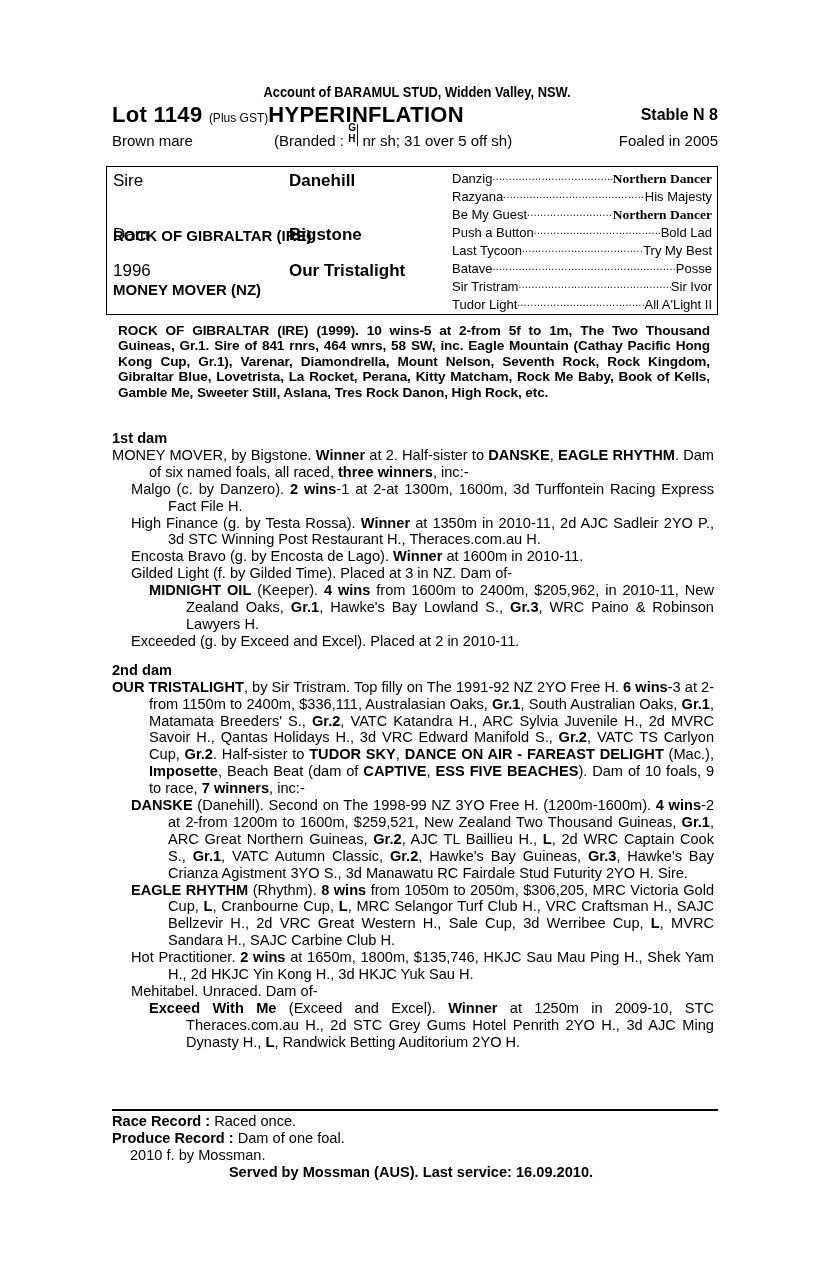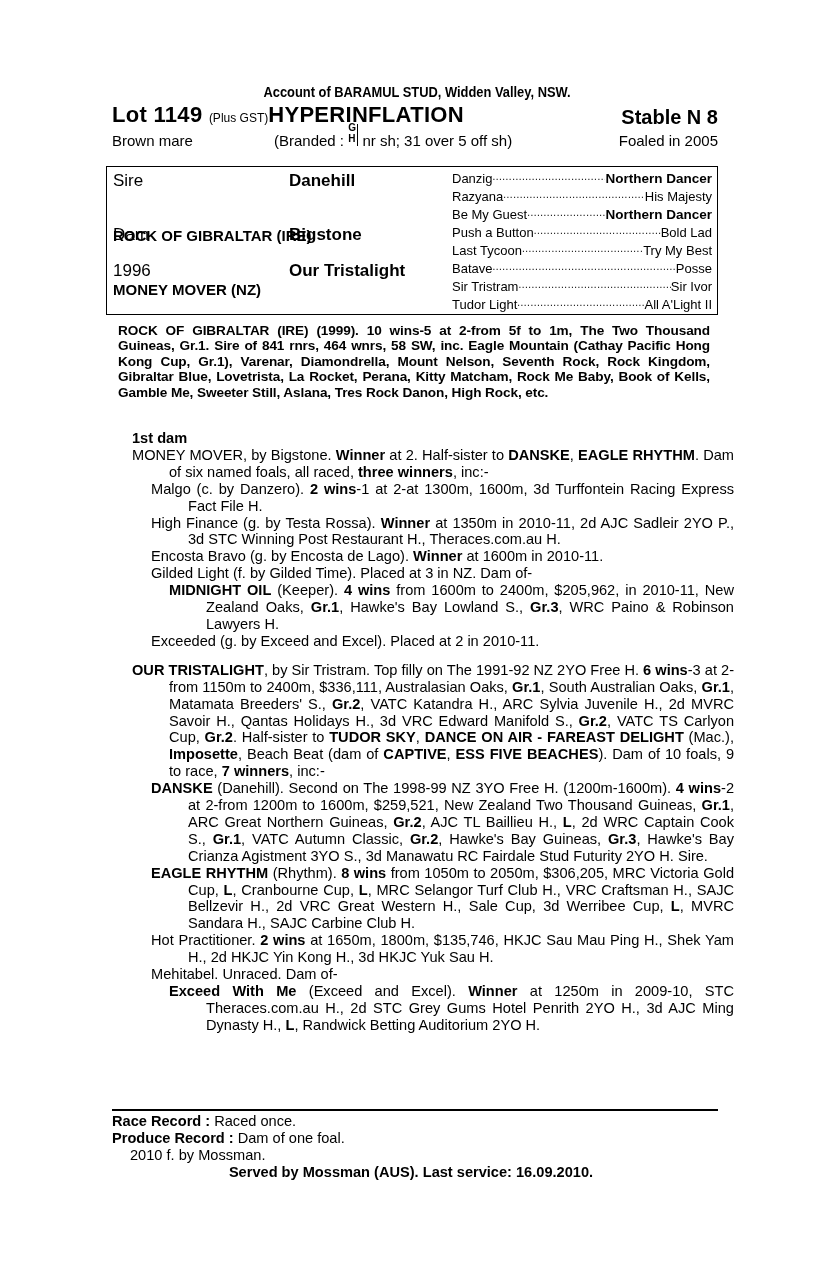--- a/index.html
+++ b/index.html
@@ -3,21 +3,21 @@
 <meta charset="utf-8">
 <style>
   html, body { margin:0; padding:0; background:#ffffff; }
   body { width:827px; height:1270px; position:relative; color:#000; font-family:"Liberation Sans", sans-serif; overflow:hidden; }
   .page { position:absolute; left:112px; top:84px; width:606px; }
   .account { text-align:center; font-weight:bold; font-size:14px; font-family:"Liberation Sans Narrow","Liberation Sans", sans-serif; transform:scaleX(0.92); margin-left:4px; height:18px; }
   .lotline { position:relative; height:26px; }
   .lot { position:absolute; left:0; top:0; font-weight:900; font-size:22px; letter-spacing:0.3px; }
   .plusgst { font-weight:normal; font-size:12px; letter-spacing:0; }
   .horsename { font-weight:900; font-size:22px; }
-  .stable { position:absolute; right:0; top:4px; font-weight:900; font-size:20px; }
+  .stable { position:absolute; right:0; top:4px; font-weight:900; font-size:16px; }
   .subline { position:relative; height:24px; font-size:15px; margin-top:4px; }
   .color { position:absolute; left:0; top:0; }
   .brand { position:absolute; left:162px; top:0; }
   .foaled { position:absolute; right:0; top:0; }
   .glyph { display:inline-block; position:relative; width:10px; height:14px; vertical-align:-1px; }
   .glyph .g { position:absolute; left:0; top:-10px; font-size:10px; font-weight:bold; line-height:10px; }
   .glyph .h { position:absolute; left:0; top:1px; font-size:10px; font-weight:bold; line-height:10px; }
   .glyph .bar { position:absolute; left:9px; top:-9px; width:1px; height:22px; background:#000; }
 
   .pedbox { position:absolute; left:106px; top:166px; width:612px; height:149px; border:1.5px solid #000; box-sizing:border-box; }
@@ -25,25 +25,25 @@
   .pedright { position:absolute; left:345px; top:2px; width:260px; }
   .pl { position:relative; height:18px; font-size:17px; }
   .pl .a { position:absolute; left:0; top:2px; }
   .pl .b { position:absolute; left:176px; top:2px; }
   .pl.big { font-size:15px; font-weight:900; height:18px; }
   .pl.big .a { top:1px;margin-top:39px; }
   .pr { position:relative; height:18px; font-size:13px; display:flex; align-items:flex-start; padding-top:2px; box-sizing:border-box; }
   .pr .n { white-space:nowrap; }
   .pr .dots { flex:1; overflow:hidden; white-space:nowrap; font-size:10px; letter-spacing:0.5px; }
   .pr .s { white-space:nowrap; }
-  .pr .s.bold { font-weight:900; font-size:13.5px; }
+  .pr .s.bold { font-weight:900; font-size:13.5px;font-family:Liberation Serif, serif; }
 
   .sirepara { position:absolute; left:118px; top:323px; width:592px; font-weight:900; font-size:13.6px; line-height:15.4px; text-align:justify; text-align-last:left; letter-spacing:-0.1px; }
 
-  .body { position:absolute; left:112px; top:430px; width:602px; font-size:14.6px; line-height:16.9px;margin-left:20px; }
+  .body { position:absolute; left:112px; top:430px; width:602px; font-size:14.6px; line-height:16.9px; }
   .h2 { font-weight:900; font-size:14.6px; margin:0; }
   .para { text-align:justify; }
   .lvl0 { padding-left:37px; text-indent:-37px; }
   .lvl1 { padding-left:56px; text-indent:-37px; }
   .lvl2 { padding-left:74px; text-indent:-37px; }
   b, .b { font-weight:900; }
   .gap { height:12px; }
 
   .rule { position:absolute; left:112px; top:1109px; width:606px; height:1.5px; background:#000; }
   .footer { position:absolute; left:112px; top:1113px; width:606px; font-size:14.6px; line-height:17px; }
@@ -151,20 +151,21 @@
   <div id="firstdam">
       <div class="para lvl0"><span>MONEY MOVER, by Bigstone. </span><b>Winner</b><span> at 2. Half-sister to </span><b>DANSKE</b><span>, </span><b>EAGLE RHYTHM</b><span>. Dam of six named foals, all raced, </span><b>three winners</b><span>, inc:-</span></div>
       <div class="para lvl1"><span>Malgo (c. by Danzero). </span><b>2 wins</b><span>-1 at 2-at 1300m, 1600m, 3d Turffontein Racing Express Fact File H.</span></div>
       <div class="para lvl1"><span>High Finance (g. by Testa Rossa). </span><b>Winner</b><span> at 1350m in 2010-11, 2d AJC Sadleir 2YO P., 3d STC Winning Post Restaurant H., Theraces.com.au H.</span></div>
       <div class="para lvl1"><span>Encosta Bravo (g. by Encosta de Lago). </span><b>Winner</b><span> at 1600m in 2010-11.</span></div>
       <div class="para lvl1"><span>Gilded Light (f. by Gilded Time). Placed at 3 in NZ. Dam of-</span></div>
       <div class="para lvl2"><b>MIDNIGHT OIL</b><span> (Keeper). </span><b>4 wins</b><span> from 1600m to 2400m, $205,962, in 2010-11, New Zealand Oaks, </span><b>Gr.1</b><span>, Hawke's Bay Lowland S., </span><b>Gr.3</b><span>, WRC Paino &amp; Robinson Lawyers H.</span></div>
       <div class="para lvl1"><span>Exceeded (g. by Exceed and Excel). Placed at 2 in 2010-11.</span></div>
     </div>
   <div class="gap"></div>
+  <div class="h2">2nd dam</div>
   <div id="seconddam">
       <div class="para lvl0"><b>OUR TRISTALIGHT</b><span>, by Sir Tristram. Top filly on The 1991-92 NZ 2YO Free H. </span><b>6 wins</b><span>-3 at 2-from 1150m to 2400m, $336,111, Australasian Oaks, </span><b>Gr.1</b><span>, South Australian Oaks, </span><b>Gr.1</b><span>, Matamata Breeders' S., </span><b>Gr.2</b><span>, VATC Katandra H., ARC Sylvia Juvenile H., 2d MVRC Savoir H., Qantas Holidays H., 3d VRC Edward Manifold S., </span><b>Gr.2</b><span>, VATC TS Carlyon Cup, </span><b>Gr.2</b><span>. Half-sister to </span><b>TUDOR SKY</b><span>, </span><b>DANCE ON AIR - FAREAST DELIGHT</b><span> (Mac.), </span><b>Imposette</b><span>, Beach Beat (dam of </span><b>CAPTIVE</b><span>, </span><b>ESS FIVE BEACHES</b><span>). Dam of 10 foals, 9 to race, </span><b>7 winners</b><span>, inc:-</span></div>
       <div class="para lvl1"><b>DANSKE</b><span> (Danehill). Second on The 1998-99 NZ 3YO Free H. (1200m-1600m). </span><b>4 wins</b><span>-2 at 2-from 1200m to 1600m, $259,521, New Zealand Two Thousand Guineas, </span><b>Gr.1</b><span>, ARC Great Northern Guineas, </span><b>Gr.2</b><span>, AJC TL Baillieu H., </span><b>L</b><span>, 2d WRC Captain Cook S., </span><b>Gr.1</b><span>, VATC Autumn Classic, </span><b>Gr.2</b><span>, Hawke's Bay Guineas, </span><b>Gr.3</b><span>, Hawke's Bay Crianza Agistment 3YO S., 3d Manawatu RC Fairdale Stud Futurity 2YO H. Sire.</span></div>
       <div class="para lvl1"><b>EAGLE RHYTHM</b><span> (Rhythm). </span><b>8 wins</b><span> from 1050m to 2050m, $306,205, MRC Victoria Gold Cup, </span><b>L</b><span>, Cranbourne Cup, </span><b>L</b><span>, MRC Selangor Turf Club H., VRC Craftsman H., SAJC Bellzevir H., 2d VRC Great Western H., Sale Cup, 3d Werribee Cup, </span><b>L</b><span>, MVRC Sandara H., SAJC Carbine Club H.</span></div>
       <div class="para lvl1"><span>Hot Practitioner. </span><b>2 wins</b><span> at 1650m, 1800m, $135,746, HKJC Sau Mau Ping H., Shek Yam H., 2d HKJC Yin Kong H., 3d HKJC Yuk Sau H.</span></div>
       <div class="para lvl1"><span>Mehitabel. Unraced. Dam of-</span></div>
       <div class="para lvl2"><b>Exceed With Me</b><span> (Exceed and Excel). </span><b>Winner</b><span> at 1250m in 2009-10, STC Theraces.com.au H., 2d STC Grey Gums Hotel Penrith 2YO H., 3d AJC Ming Dynasty H., </span><b>L</b><span>, Randwick Betting Auditorium 2YO H.</span></div>
     </div>
 </div>
 

